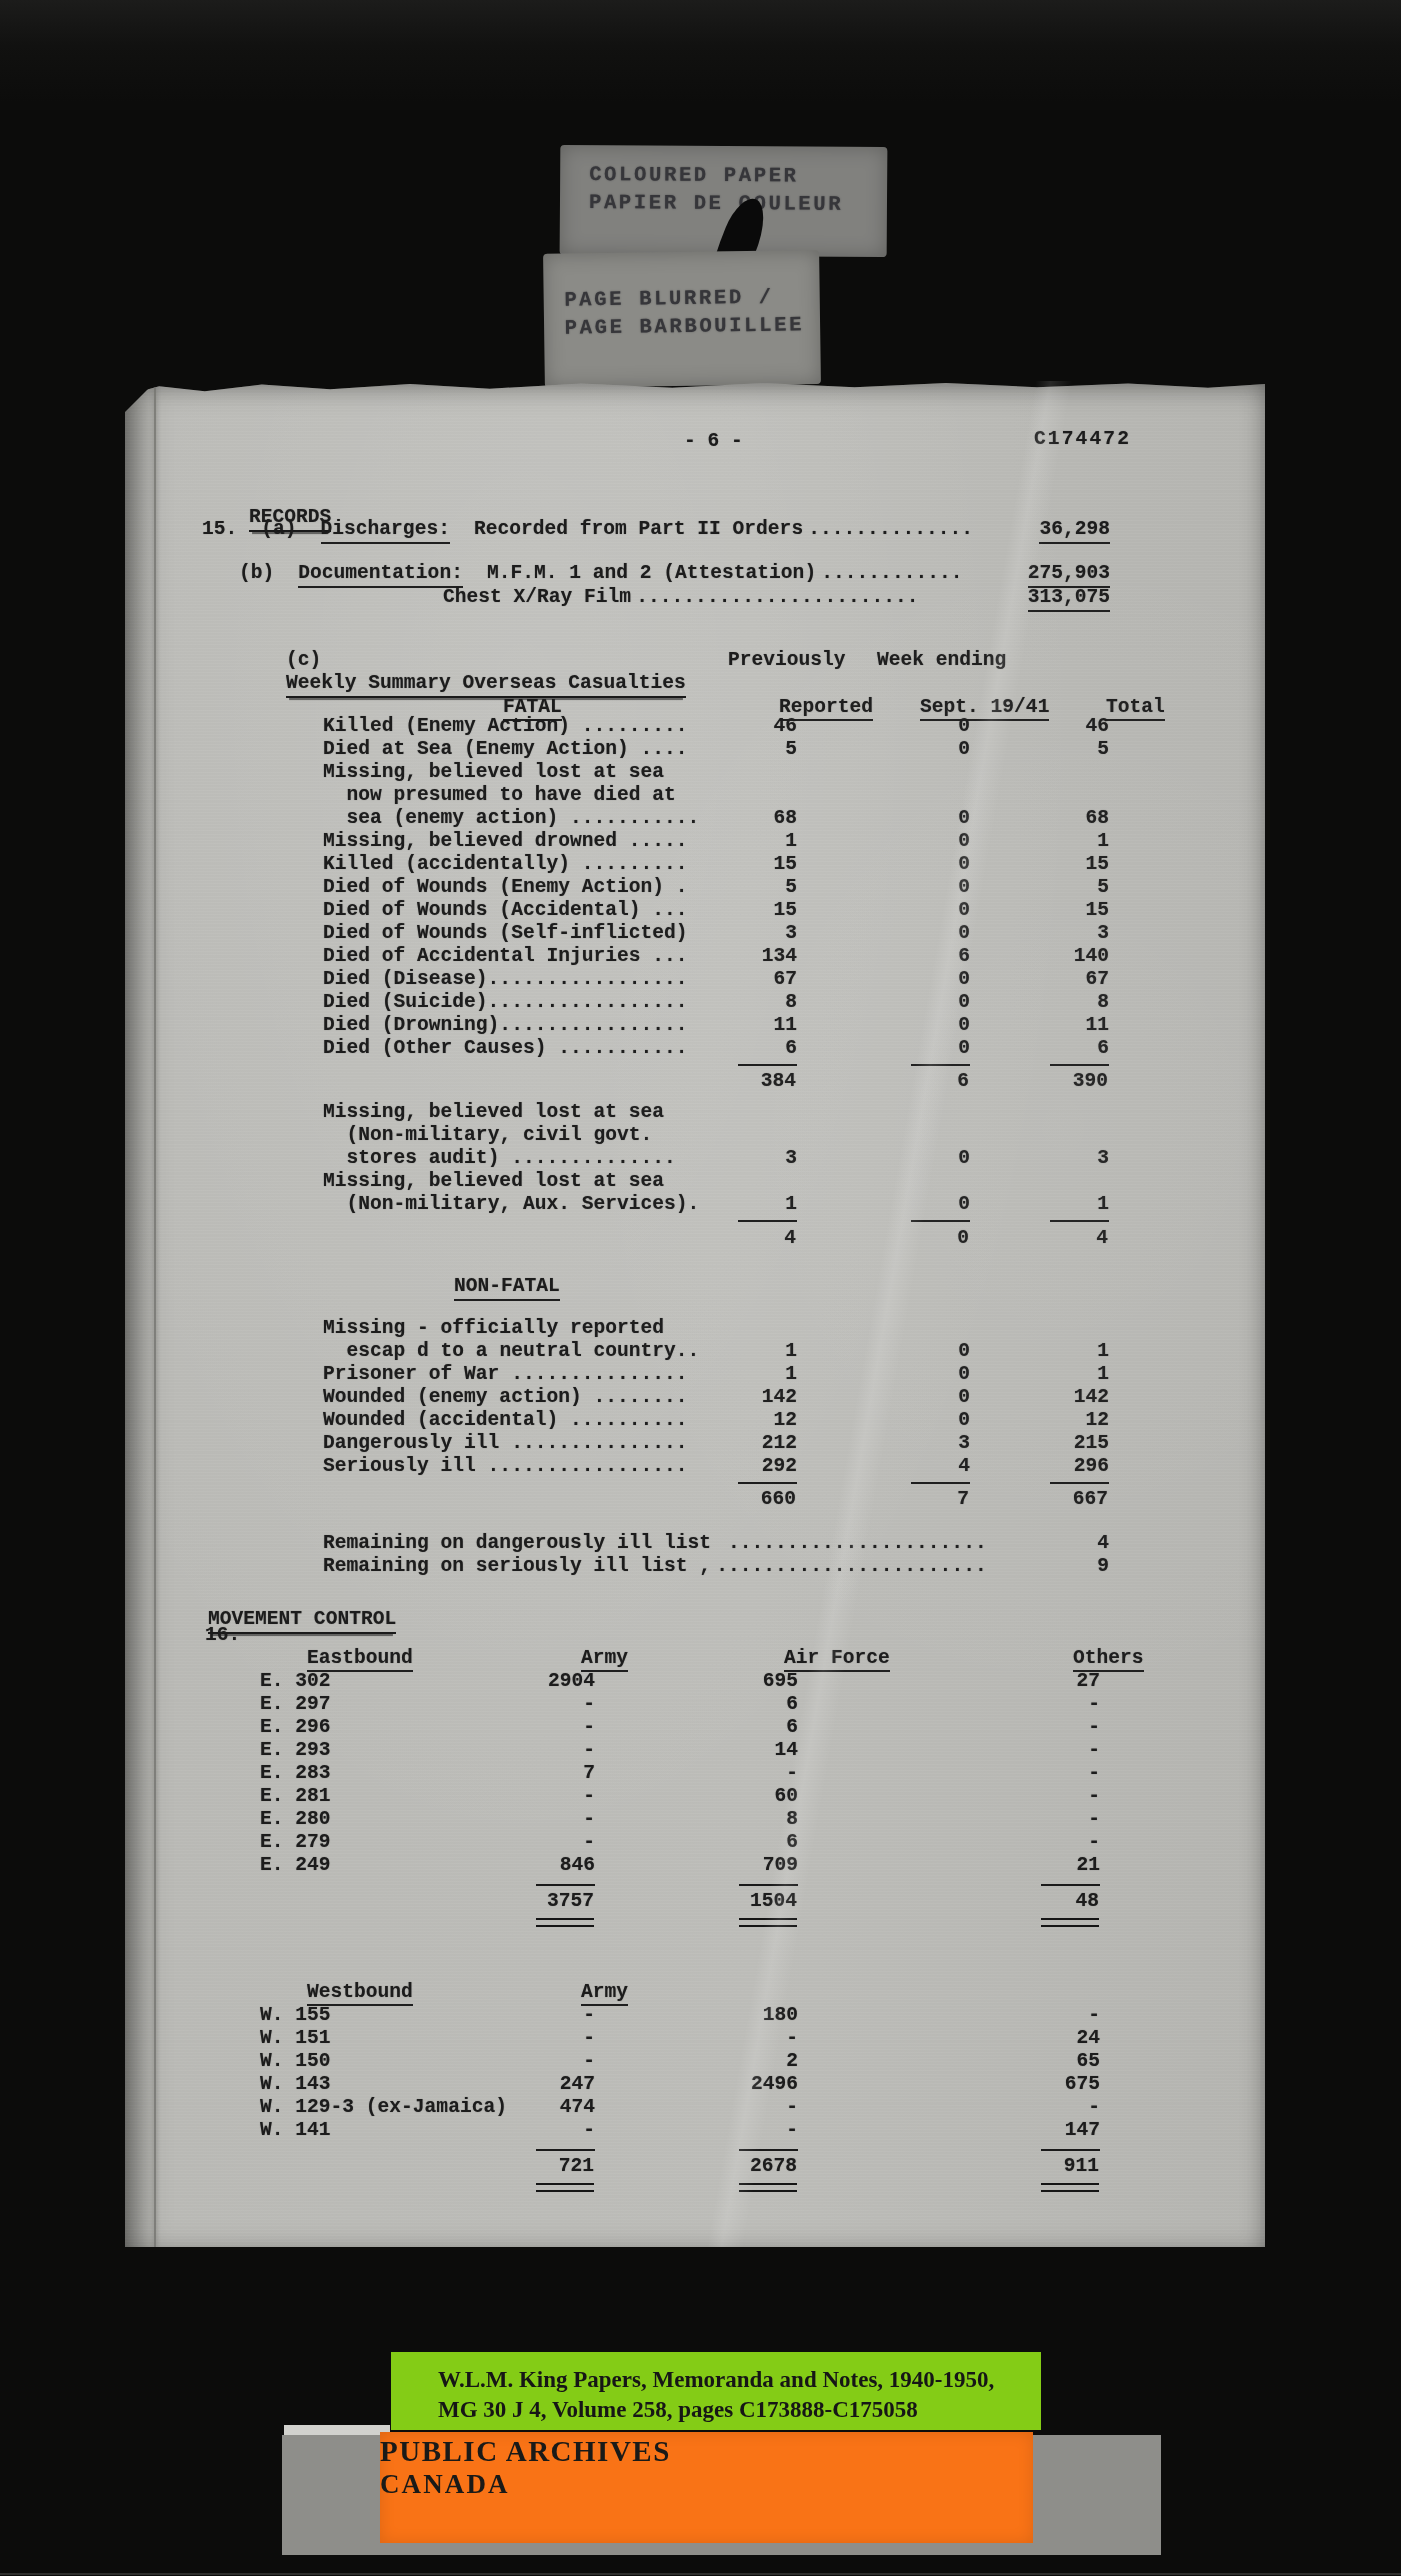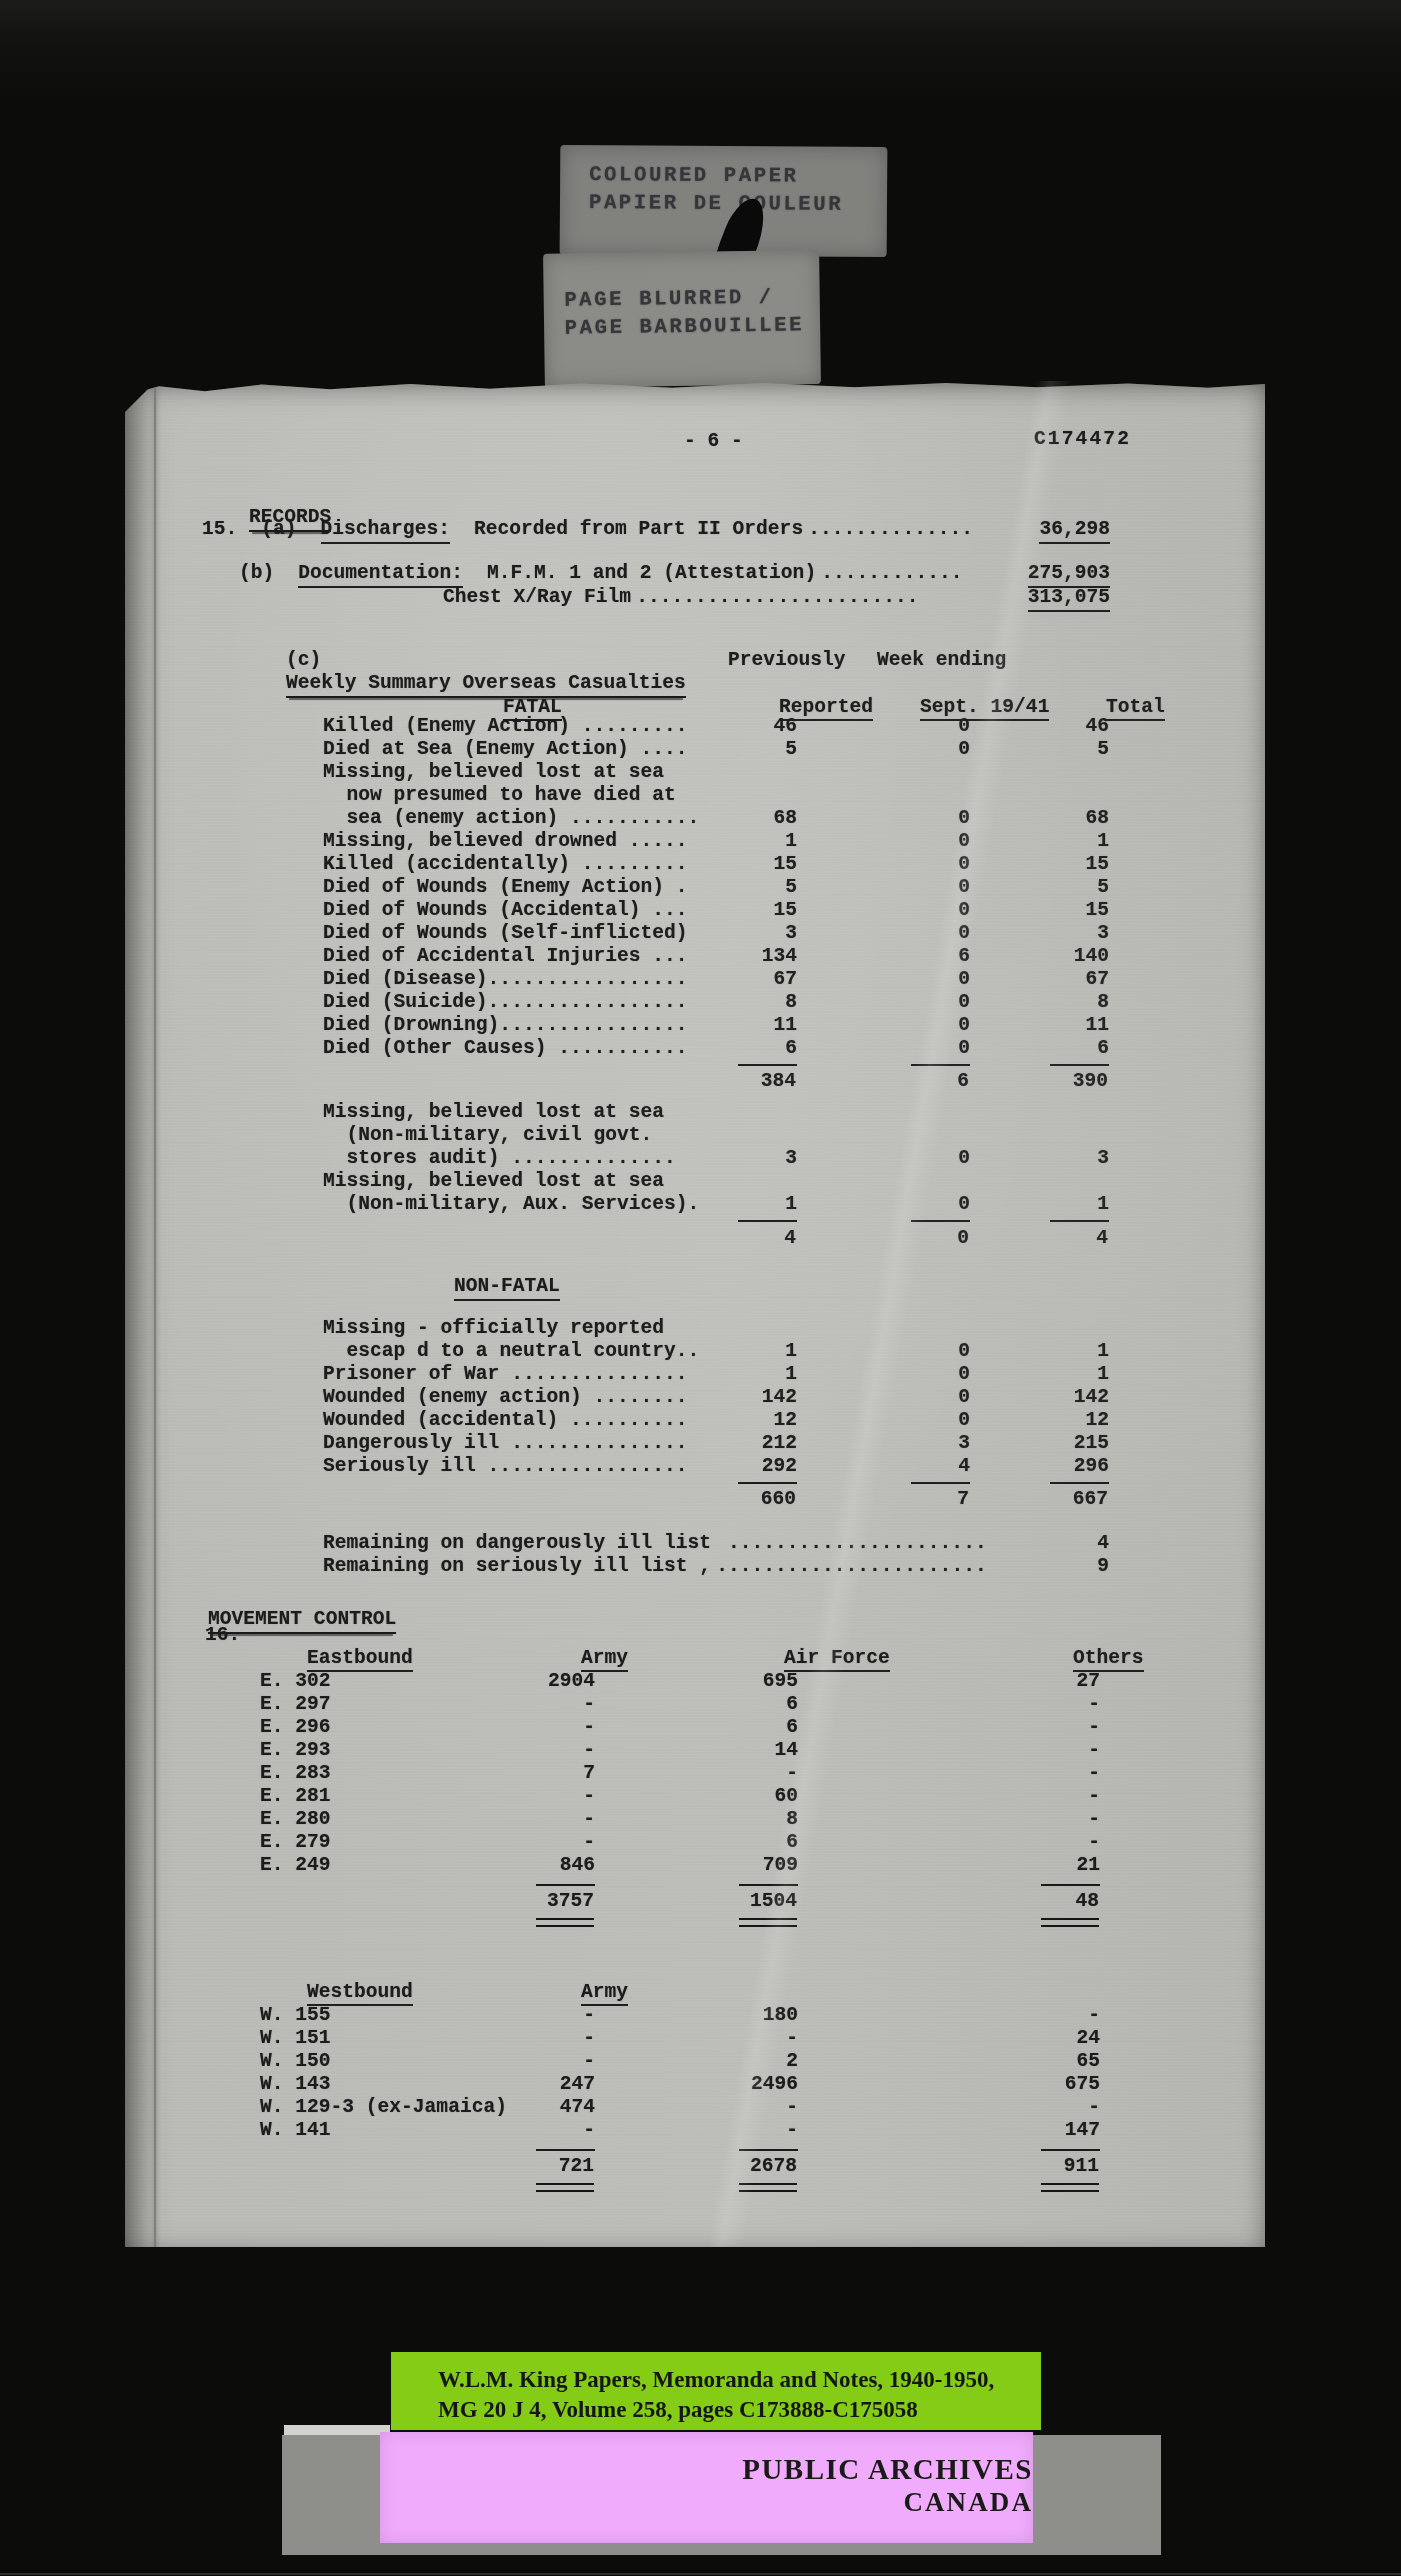--- a/index.html
+++ b/index.html
@@ -58,23 +58,23 @@
   .mv-army{text-align:right;}
   .mv-air{text-align:right;padding-right:1px;}
   .mv-others{text-align:right;padding-right:13px;}
   .mv-tot{margin-top:7.2px;}
   
   .caption-box{left:391px;top:2352px;width:650px;height:78px;background:#84cc16;
     font-family:Liberation Serif, serif;font-weight:700;font-size:23px;
     line-height:30px;color:#161616;padding:13.4px 0 0 47px;box-sizing:border-box;}
   .strip{left:282px;top:2435px;width:879px;height:120px;background:#8e8e8a;}
   .tab{left:284px;top:2425px;width:106px;height:80px;background:#d2d2ce;}
-  .arch-box{left:380px;top:2432px;width:653px;height:111px;background:#f0abfc;
+  .arch-box{left:380px;top:2432px;width:653px;height:111px;background:#f97316;
     font-family:"Liberation Serif","DejaVu Serif",serif;font-weight:700;color:#1a1a18;
-    text-align:right;padding-top:21px;box-sizing:border-box;line-height:33px;
+    text-align:left;padding-top:3px;box-sizing:border-box;line-height:33px;
     box-shadow:inset 0 0 15.5px rgba(0,0,0,.12);}
   .arch-l1,.arch-l2{font-size:29px;letter-spacing:1.5px;}
   .arch-l3{font-size:27px;letter-spacing:2.1px;}
   .bottom-line{left:0;top:2573px;width:1401px;height:1.5px;background:#2f2f2d;}
   .noise{left:125px;top:381px;width:1140px;height:1866px;pointer-events:none;
     background:
       linear-gradient(100deg,transparent 62%,rgba(255,255,255,.12) 63%,transparent 64.5%),
       radial-gradient(ellipse at 82% 40%,rgba(255,255,255,.05),transparent 40%);}
   .dogear{left:125px;top:379px;width:0;height:0;border-top:33px solid #0c0c0b;border-right:33px solid transparent;}
 </style>
@@ -486,20 +486,20 @@
   </div>
 </div>
 
 <div class="abs dogear"></div>
 <div class="abs noise"></div>
 
 <div class="abs tab"></div>
 <div class="abs strip"></div>
 <div class="abs caption-box">
   <div>W.L.M. King Papers, Memoranda and Notes, 1940-1950,</div>
-  <div>MG 20 J 4, Volume 258, pages C173888-C175058</div>
+  <div>MG 30 J 4, Volume 258, pages C173888-C175058</div>
 </div>
 <div class="abs arch-box">
   <div class="arch-l1">PUBLIC ARCHIVES</div>
   <div class="arch-l3">CANADA</div>
 </div>
 <div class="abs bottom-line"></div>
 
 
 </body></html>

